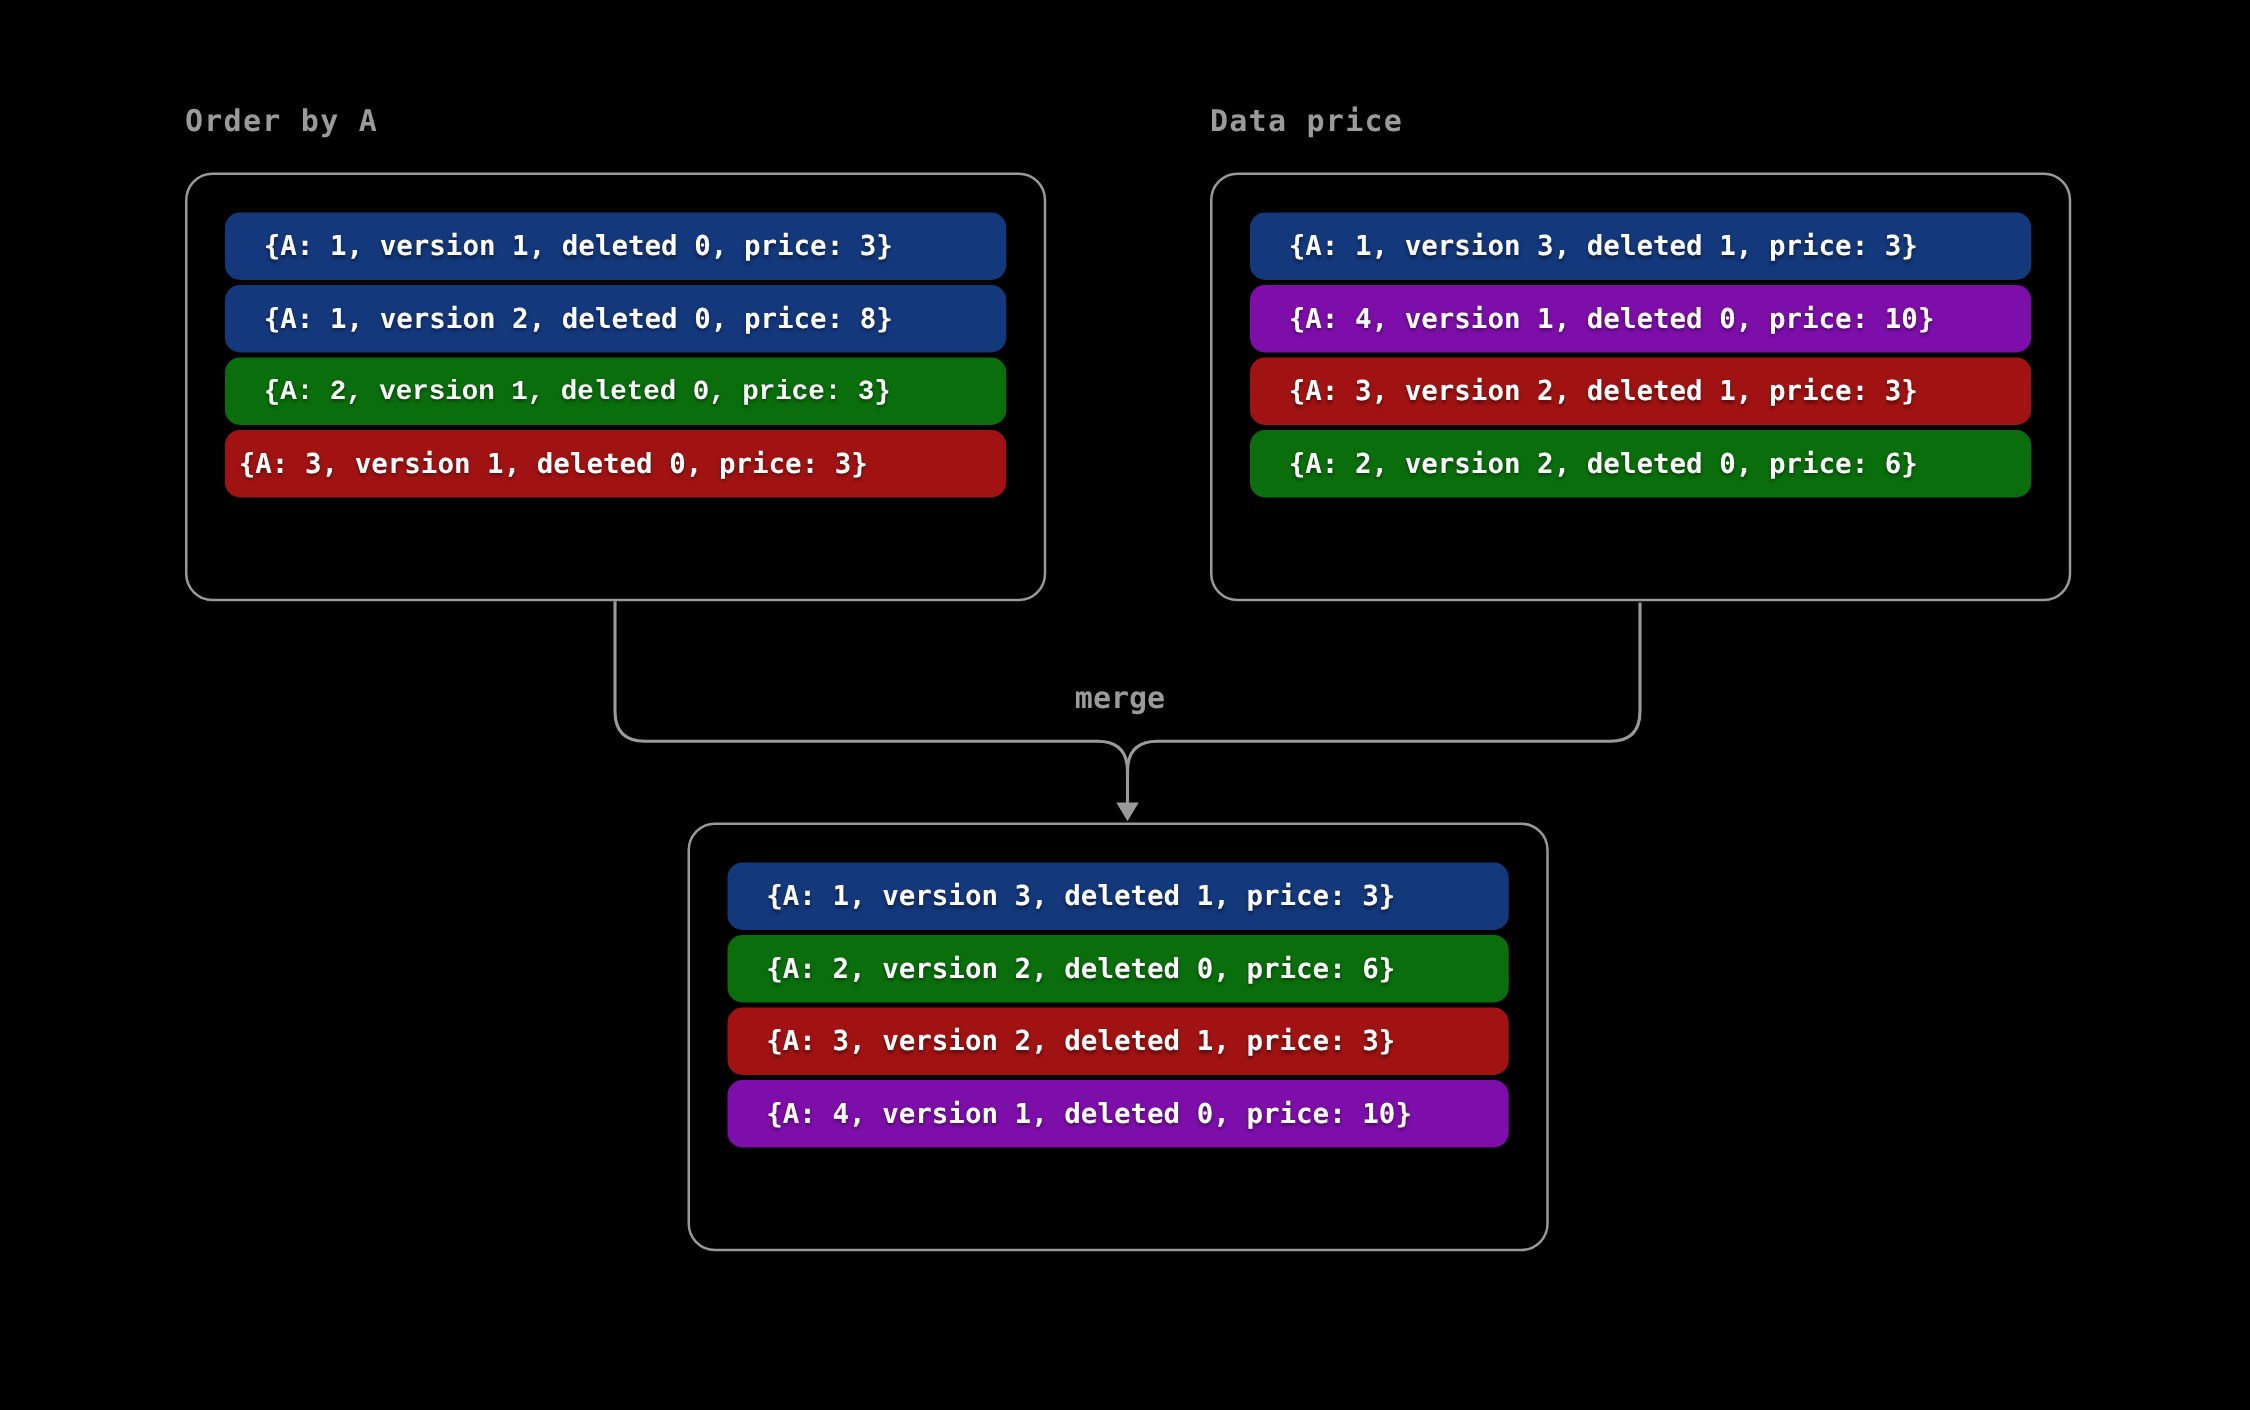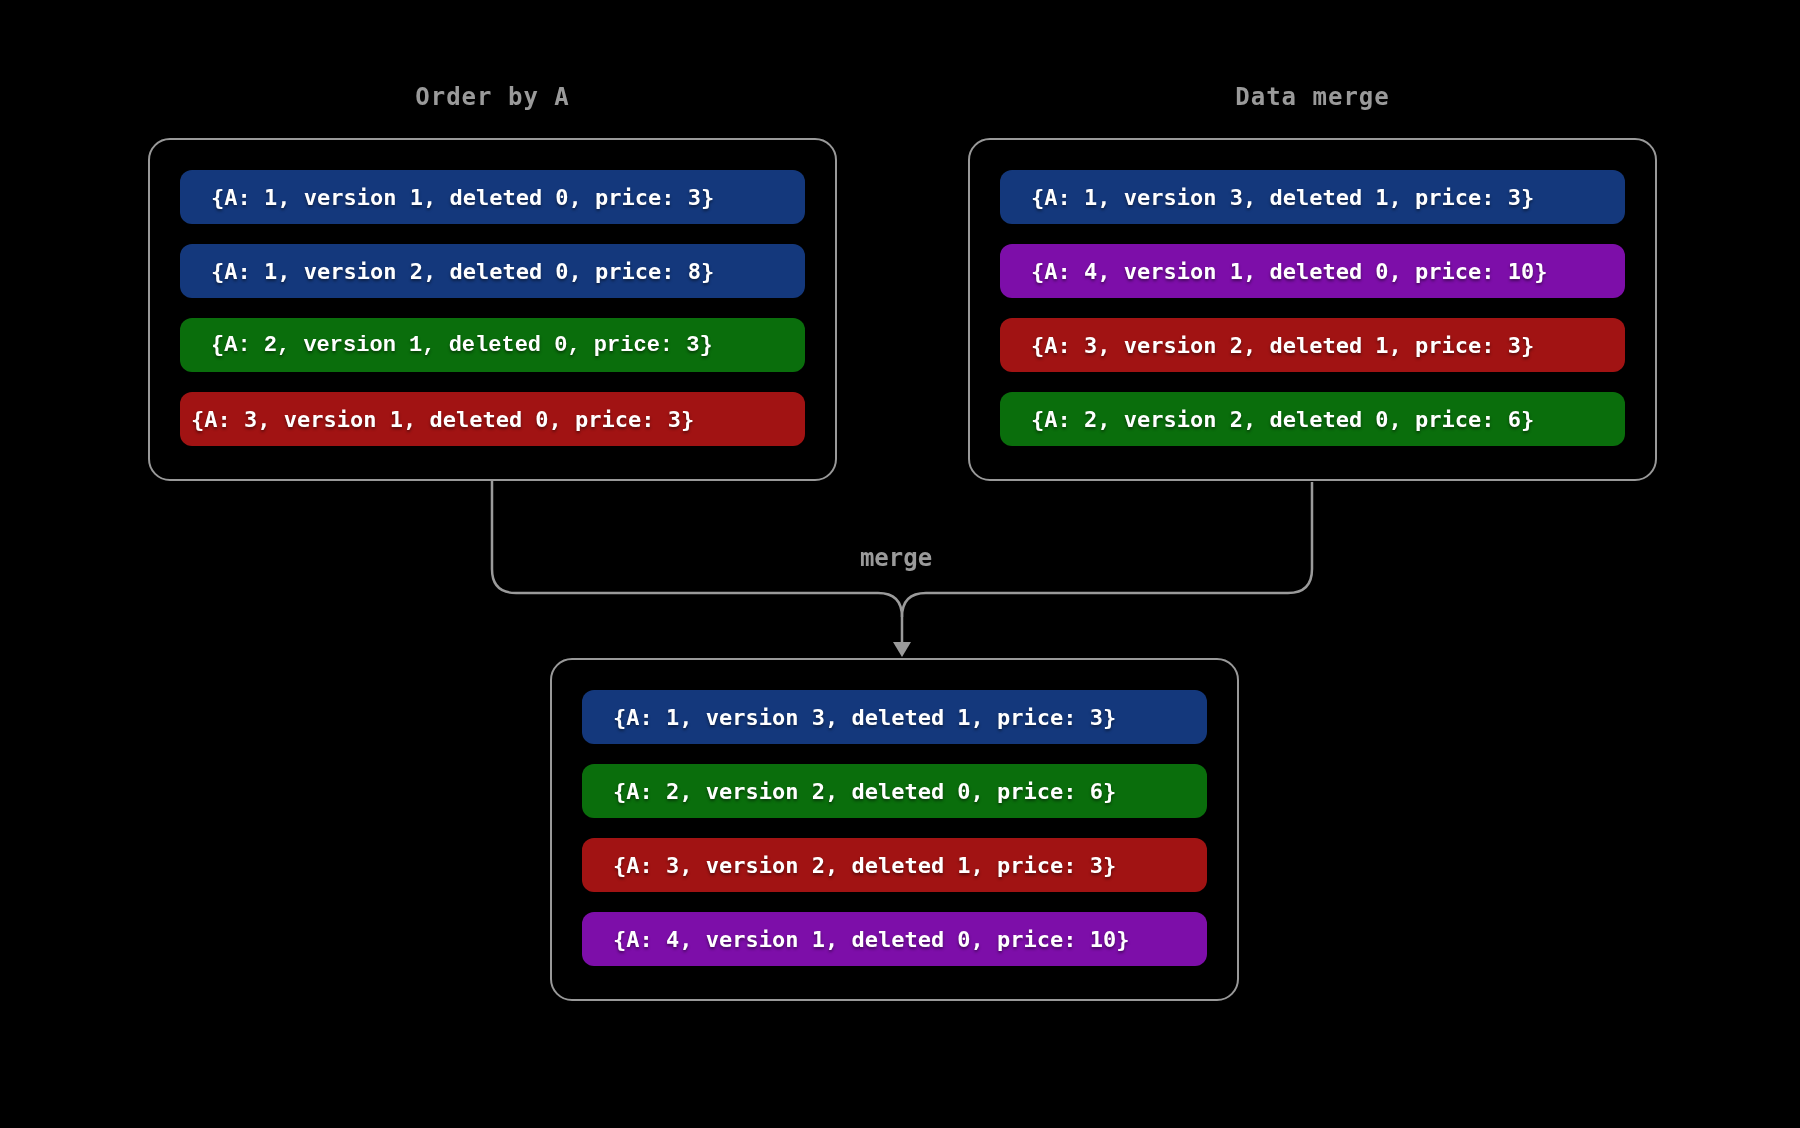--- a/index.html
+++ b/index.html
@@ -14,40 +14,39 @@
     background: #000000;
     font-family: "DejaVu Sans Mono", "Liberation Mono", monospace;
     overflow: hidden;
   }
   .box-title {
     position: absolute;
     width: 689px;
     top: 82px;
     height: 30px;
     line-height: 30px;
-    text-align: center;
     color: #9a9a9a;
     font-size: 24px;
     font-weight: bold;
     letter-spacing: 1px;
   }
   .title-left  { left: 148px; }
   .title-right { left: 968px; }
   .box {
     position: absolute;
     width: 689px;
     height: 343px;
     box-sizing: border-box;
     border: 2px solid #999999;
     border-radius: 22px;
     background: #000000;
     padding: 30px 30px 0 30px;
     display: flex;
     flex-direction: column;
-    gap: 20px;
+    gap: 4px;
   }
   .box-left   { left: 148px; top: 138px; }
   .box-right  { left: 968px; top: 138px; }
   .box-merged { left: 550px; top: 658px; }
   .row {
     flex: none;
     height: 54px;
     border-radius: 12px;
     display: flex;
     align-items: center;
@@ -86,21 +85,21 @@
     font-weight: bold;
   }
 </style>
 </head>
 <body>
 
 <div class="stage">
 
   <div class="box-title title-left">Order by A</div>
 
-  <div class="box-title title-right">Data merge</div>
+  <div class="box-title title-right">Data price</div>
 
   <div class="box box-left">
     <div class="row" style="background: rgb(20, 56, 124);">{A: 1, version 1, deleted 0, price: 3}</div>
     <div class="row" style="background: rgb(20, 56, 124);">{A: 1, version 2, deleted 0, price: 8}</div>
     <div class="row" style="background: rgb(10, 110, 12); font-family: Liberation Mono, monospace;">{A: 2, version 1, deleted 0, price: 3}</div>
     <div class="row" style="background: rgb(161, 19, 19); padding-left: 11px;">{A: 3, version 1, deleted 0, price: 3}</div>
   </div>
 
   <div class="box box-right">
     <div class="row" style="background: rgb(20, 56, 124);">{A: 1, version 3, deleted 1, price: 3}</div>

